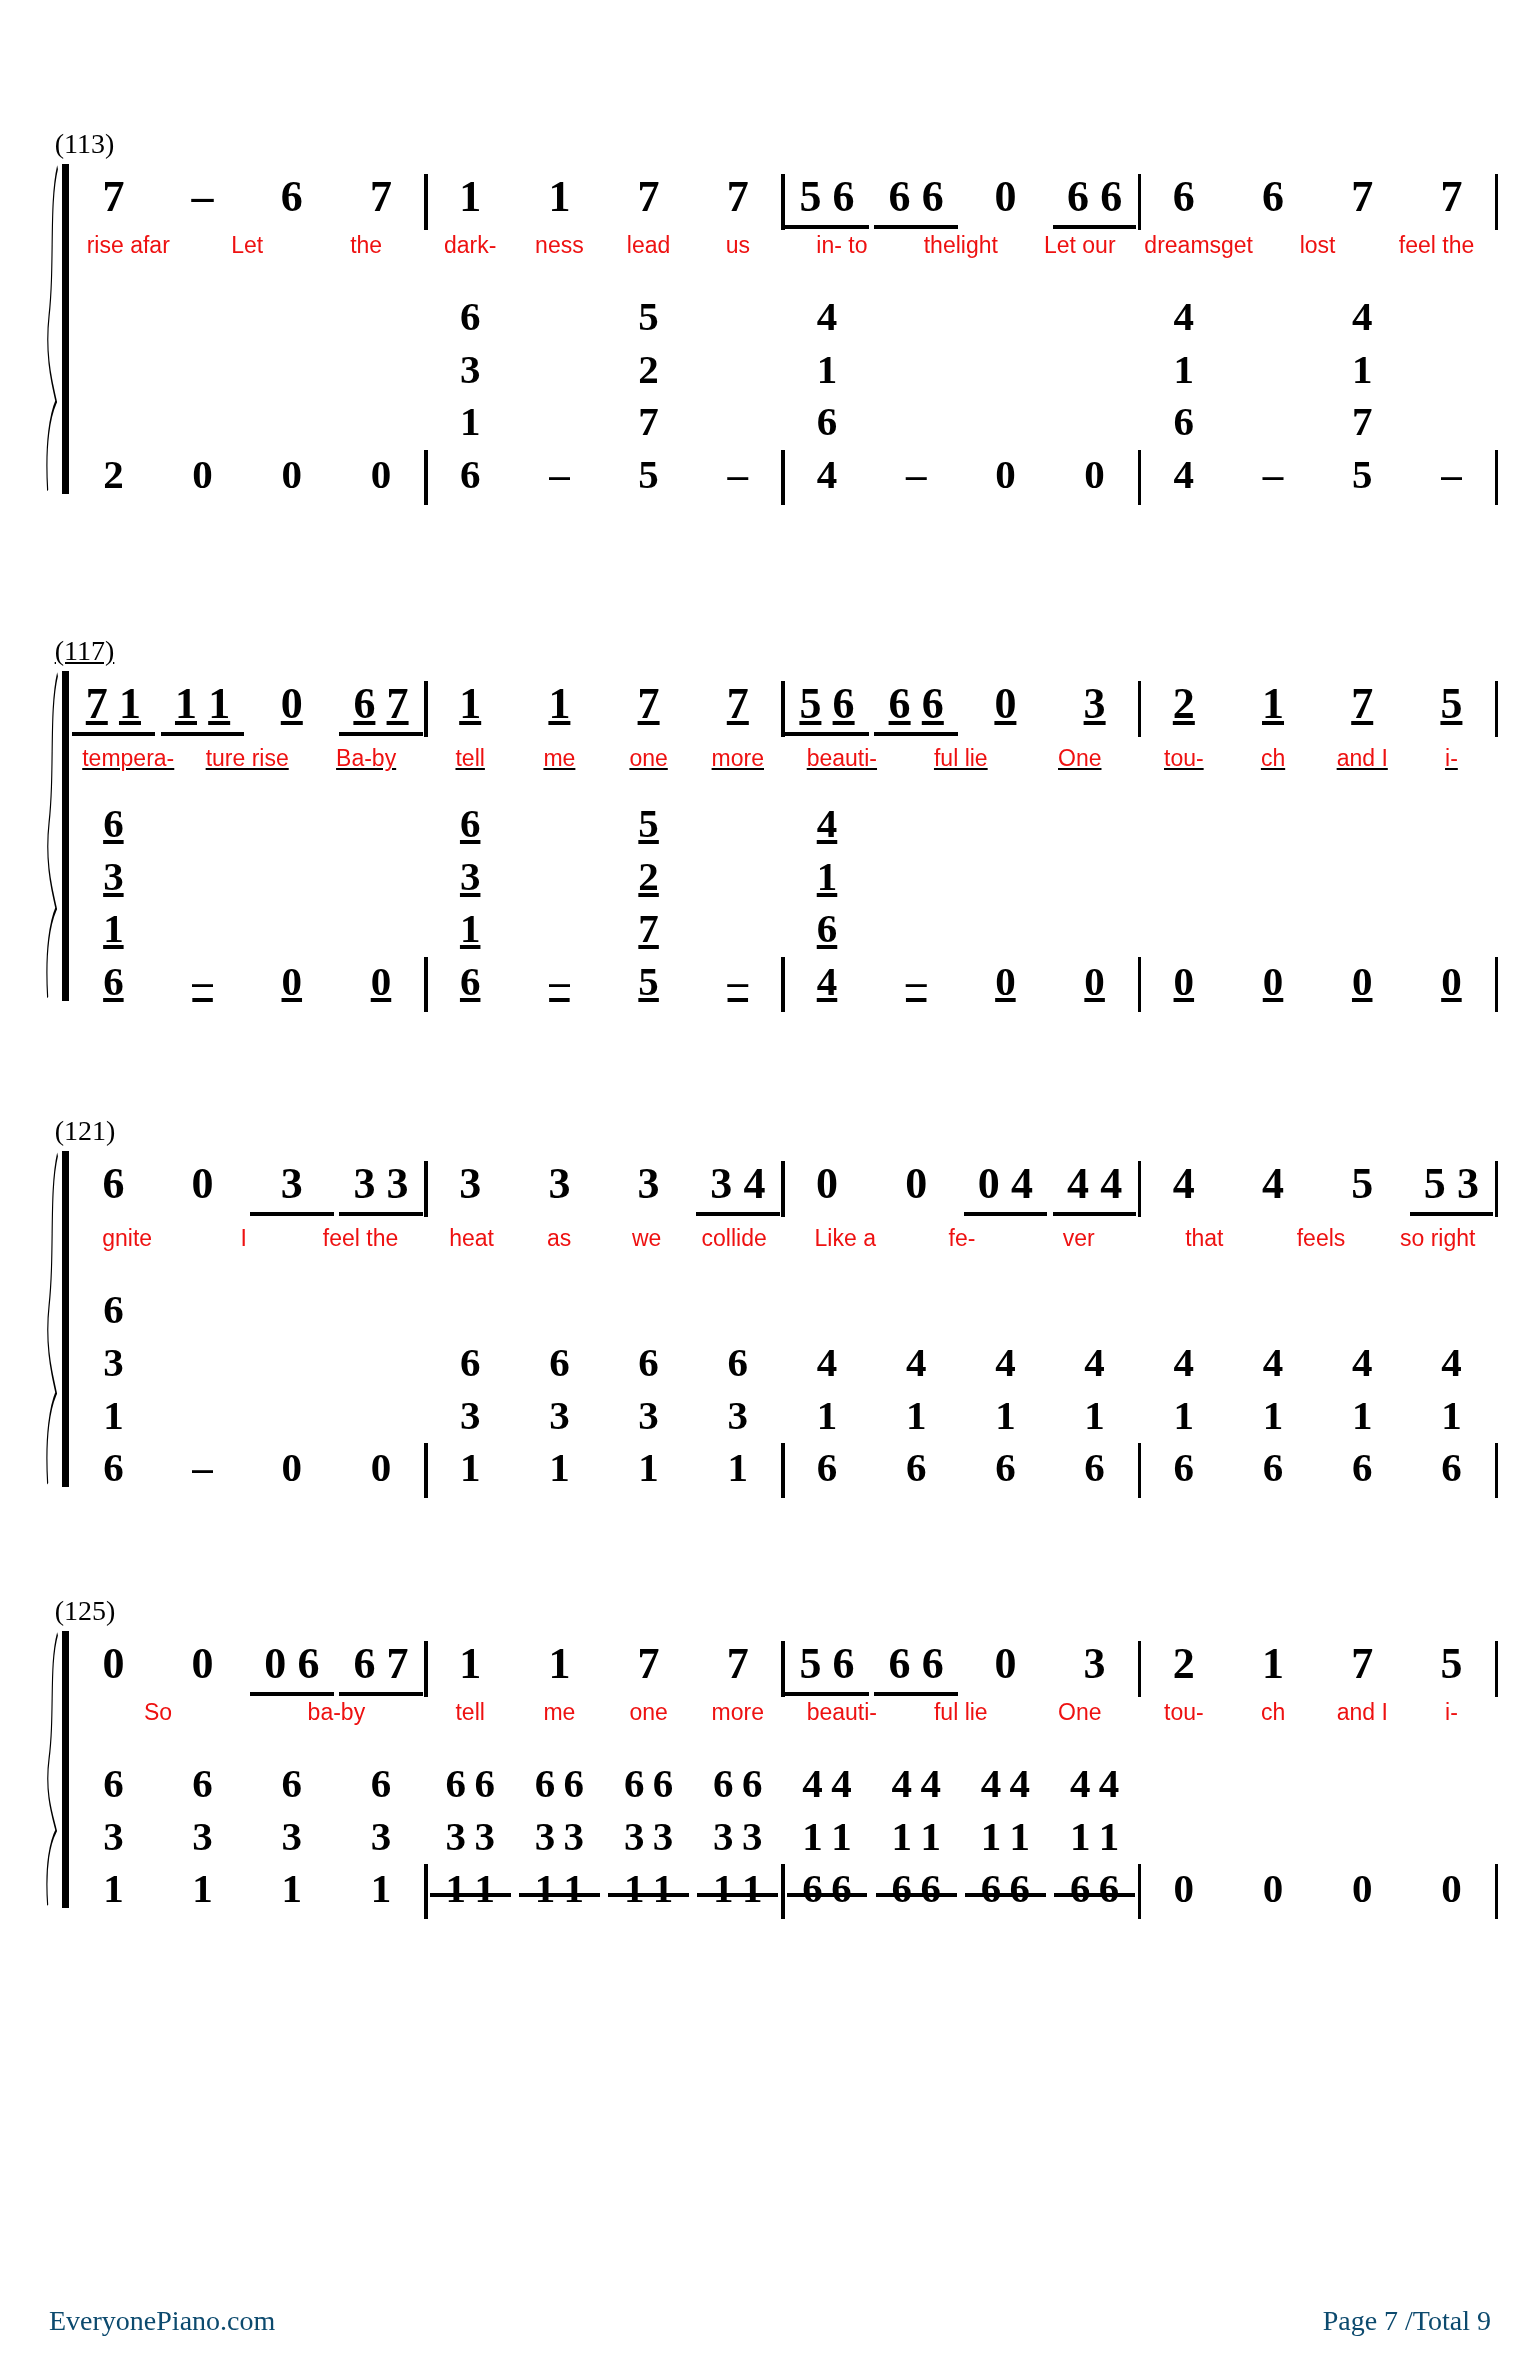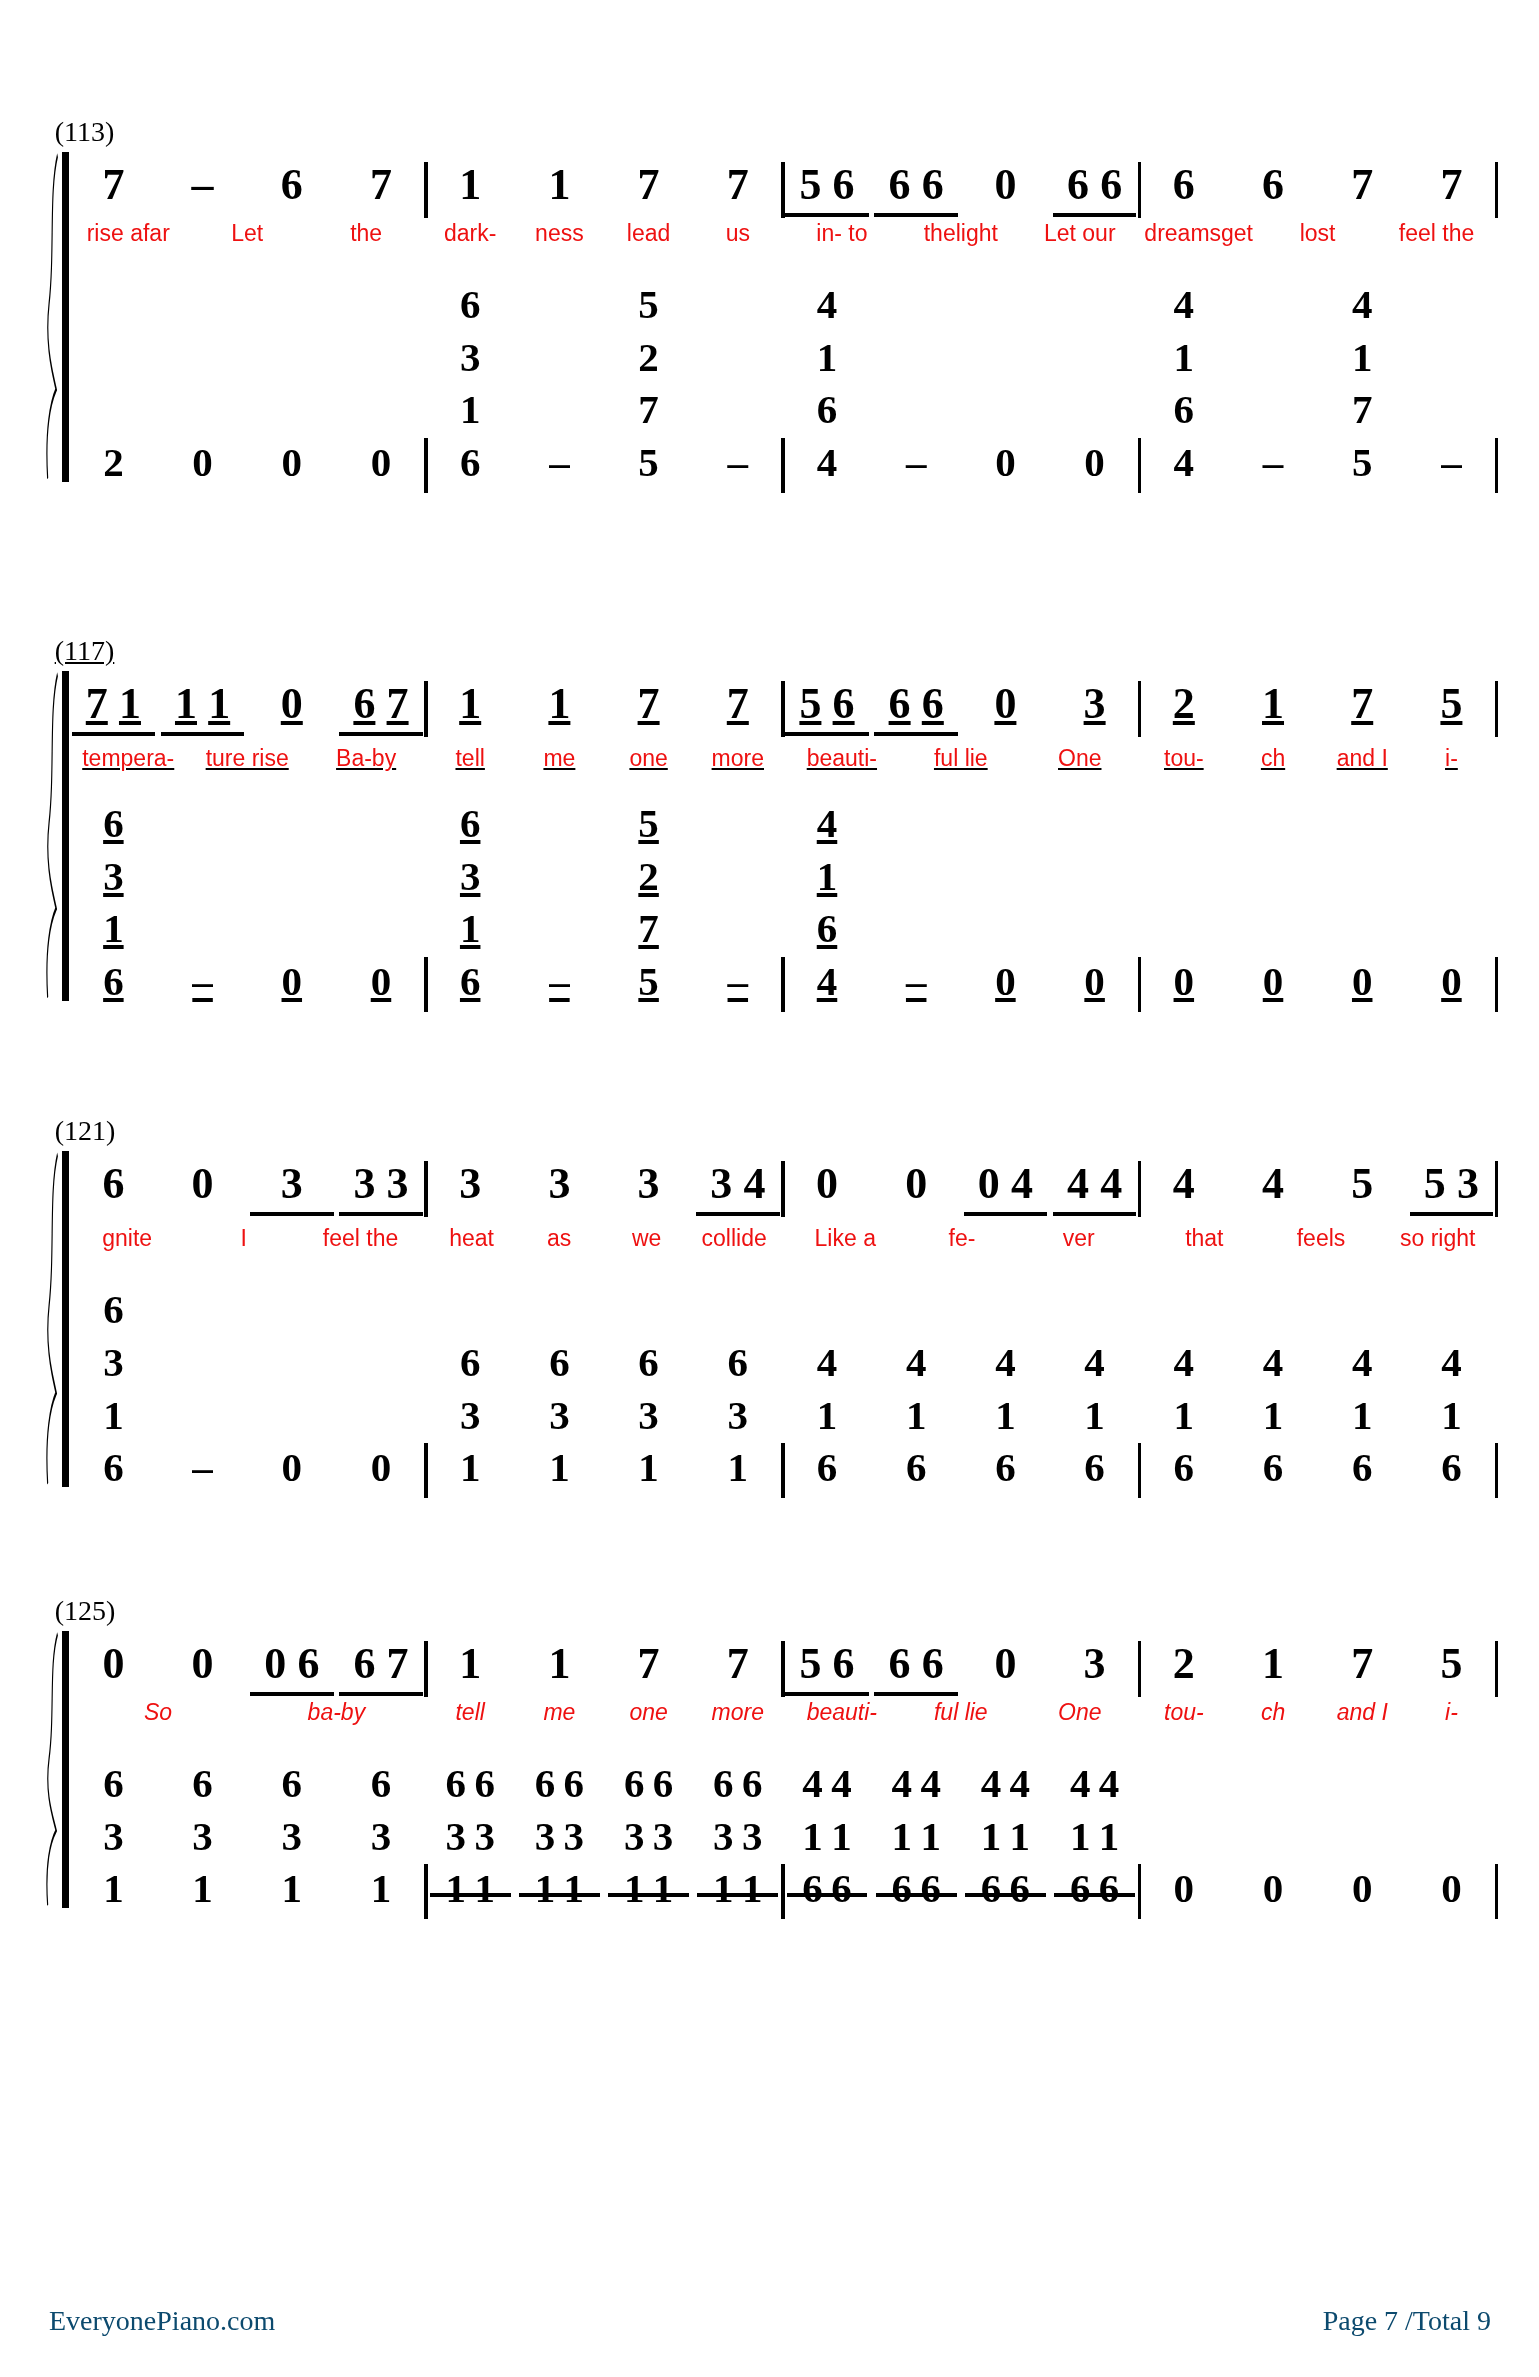--- a/index.html
+++ b/index.html
@@ -184,21 +184,21 @@
     font-family: "Liberation Serif", serif;
     font-size: 28px;
     color: #0c4a6e;
   }
 </style>
 </head>
 <body>
 
 <div class="page">
   <div id="systems-root">
-      <div class="system" style="top: 116px;">
+      <div class="system" style="top: 128px;">
         <div class="measure-number">(113)</div>
         <div class="staff-wrap">
           <div class="brace">
             <svg viewBox="0 0 26 100" preserveAspectRatio="none">
               <path d="M22 1 C10 12, 18 30, 10 46 C4 58, 14 66, 20 72 C12 76, 4 84, 8 99" fill="none" stroke="#000" stroke-width="1.6"></path>
             </svg>
           </div>
           <div class="left-bar"></div>
           <div class="rows">
             <div class="note-row">
@@ -716,21 +716,21 @@
               </div>
               <div class="barline"></div>
               <div class="measure">
                 <div class="note">2</div>
                 <div class="note">1</div>
                 <div class="note">7</div>
                 <div class="note">5</div>
               </div>
               <div class="barline"></div>
             </div>
-            <div class="lyric-row" style="margin-top: 12.7px; font-style: italic;">
+            <div class="lyric-row" style="margin-top: 12.7px;">
               <div class="measure lyr">
                 <div class="lyric">So</div>
                 <div class="lyric">ba-by</div>
               </div>
               <div class="measure lyr">
                 <div class="lyric">tell</div>
                 <div class="lyric">me</div>
                 <div class="lyric">one</div>
                 <div class="lyric">more</div>
               </div>

